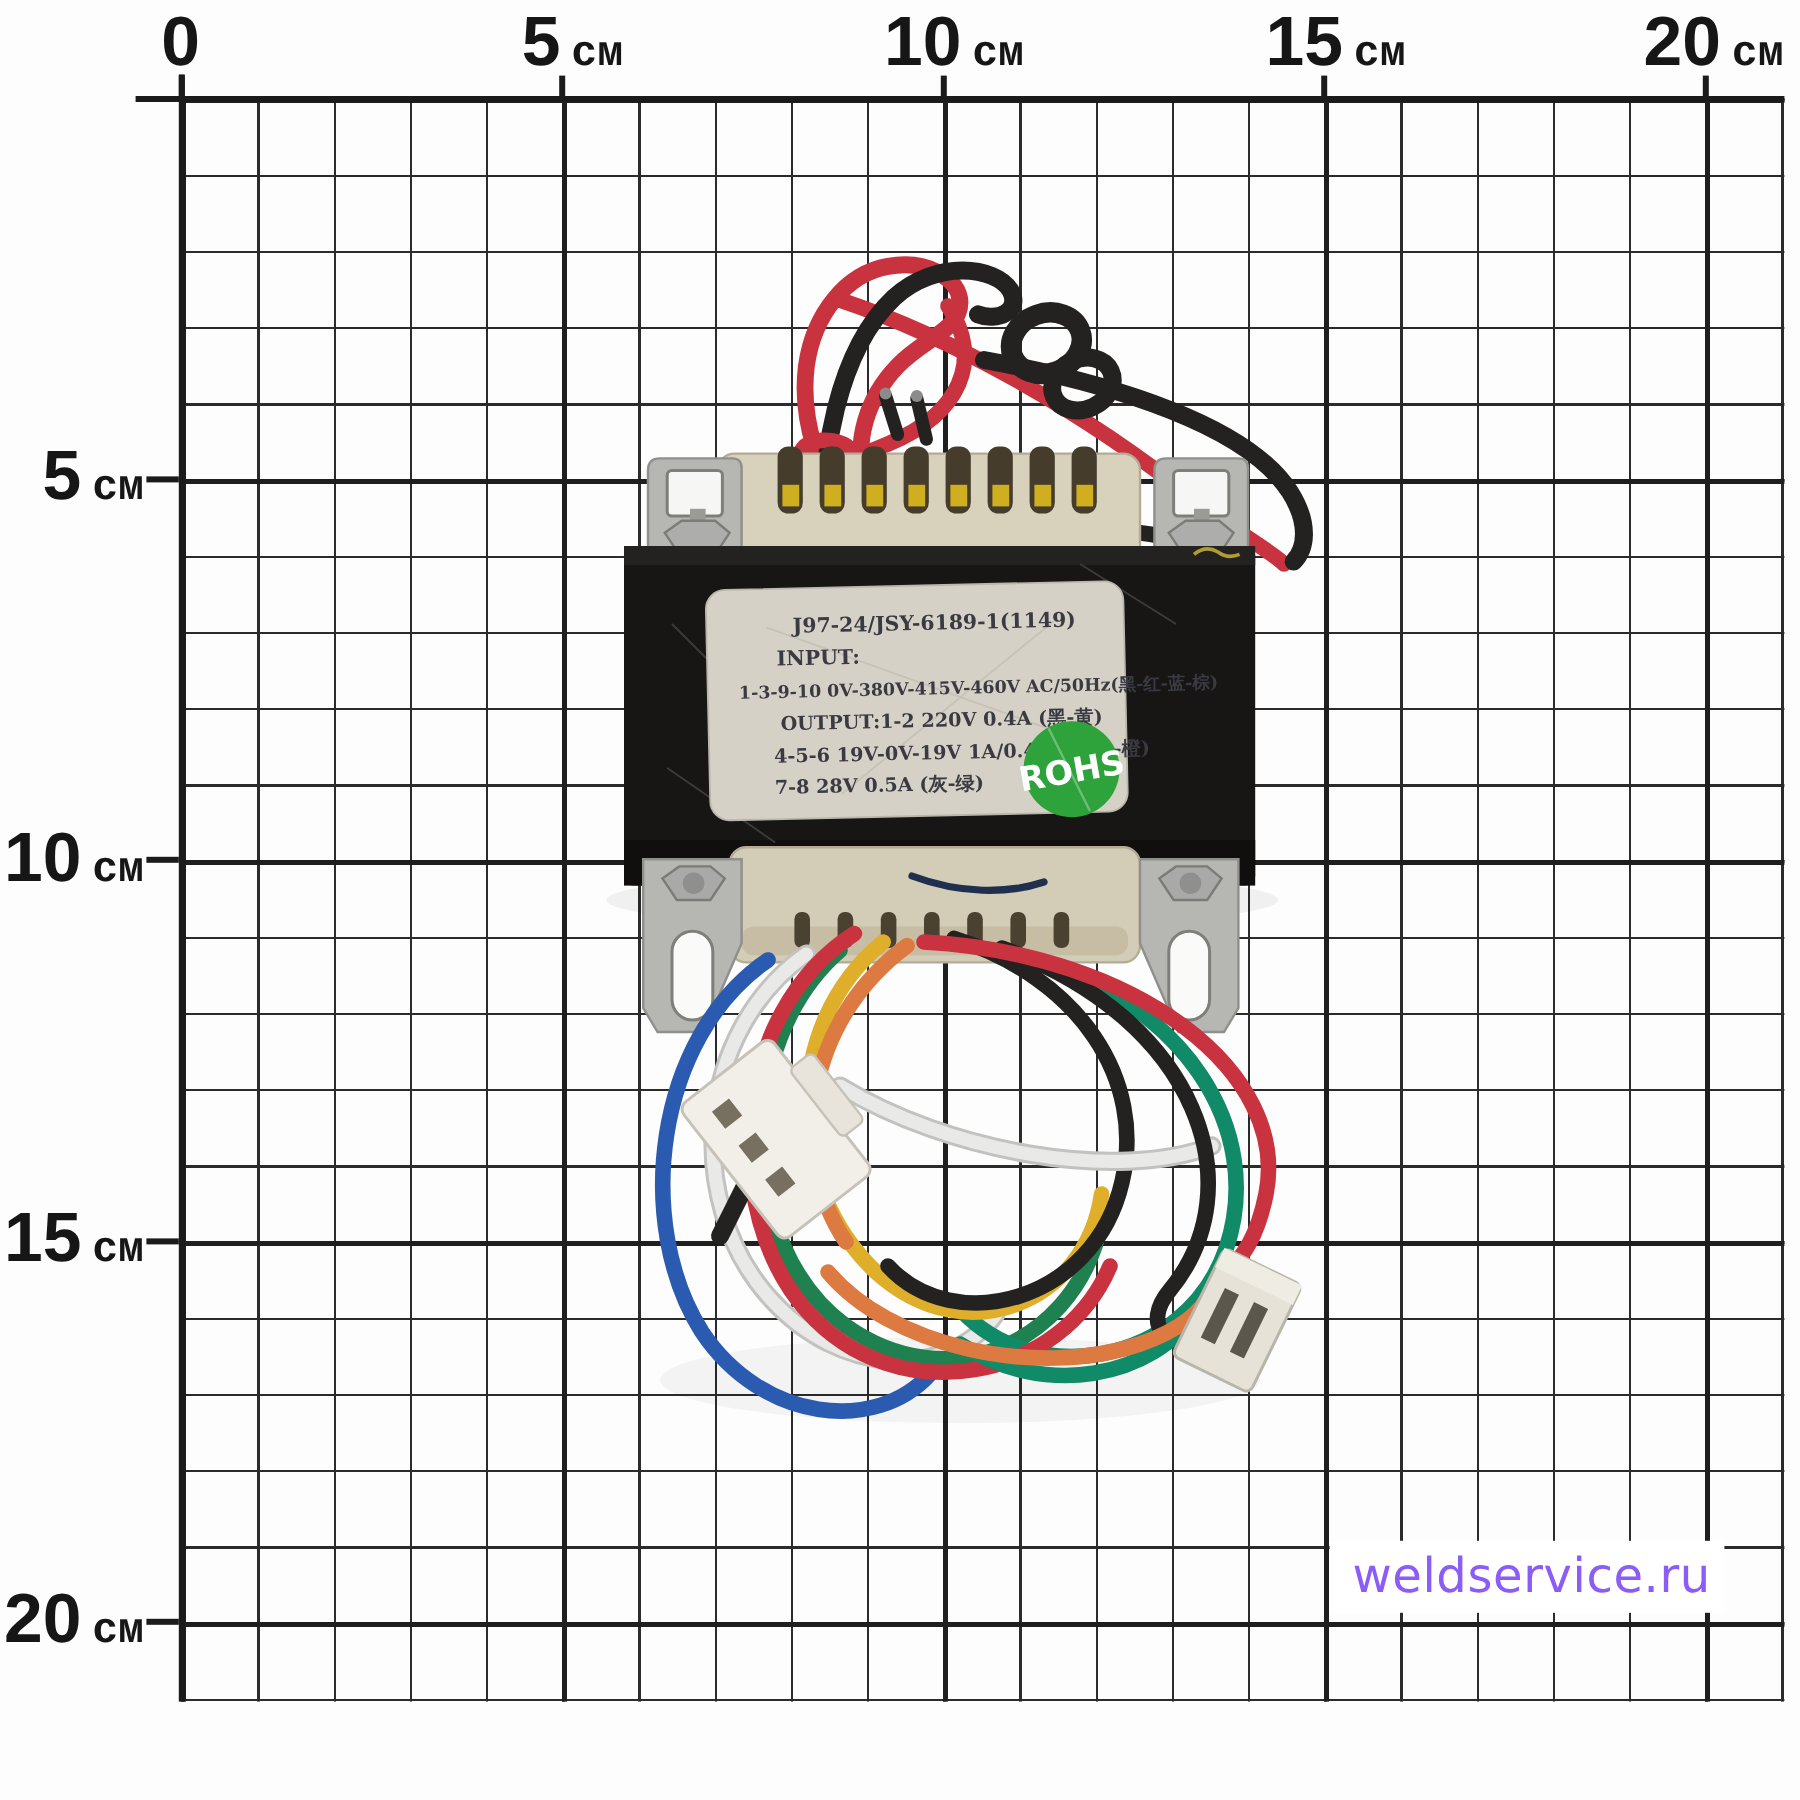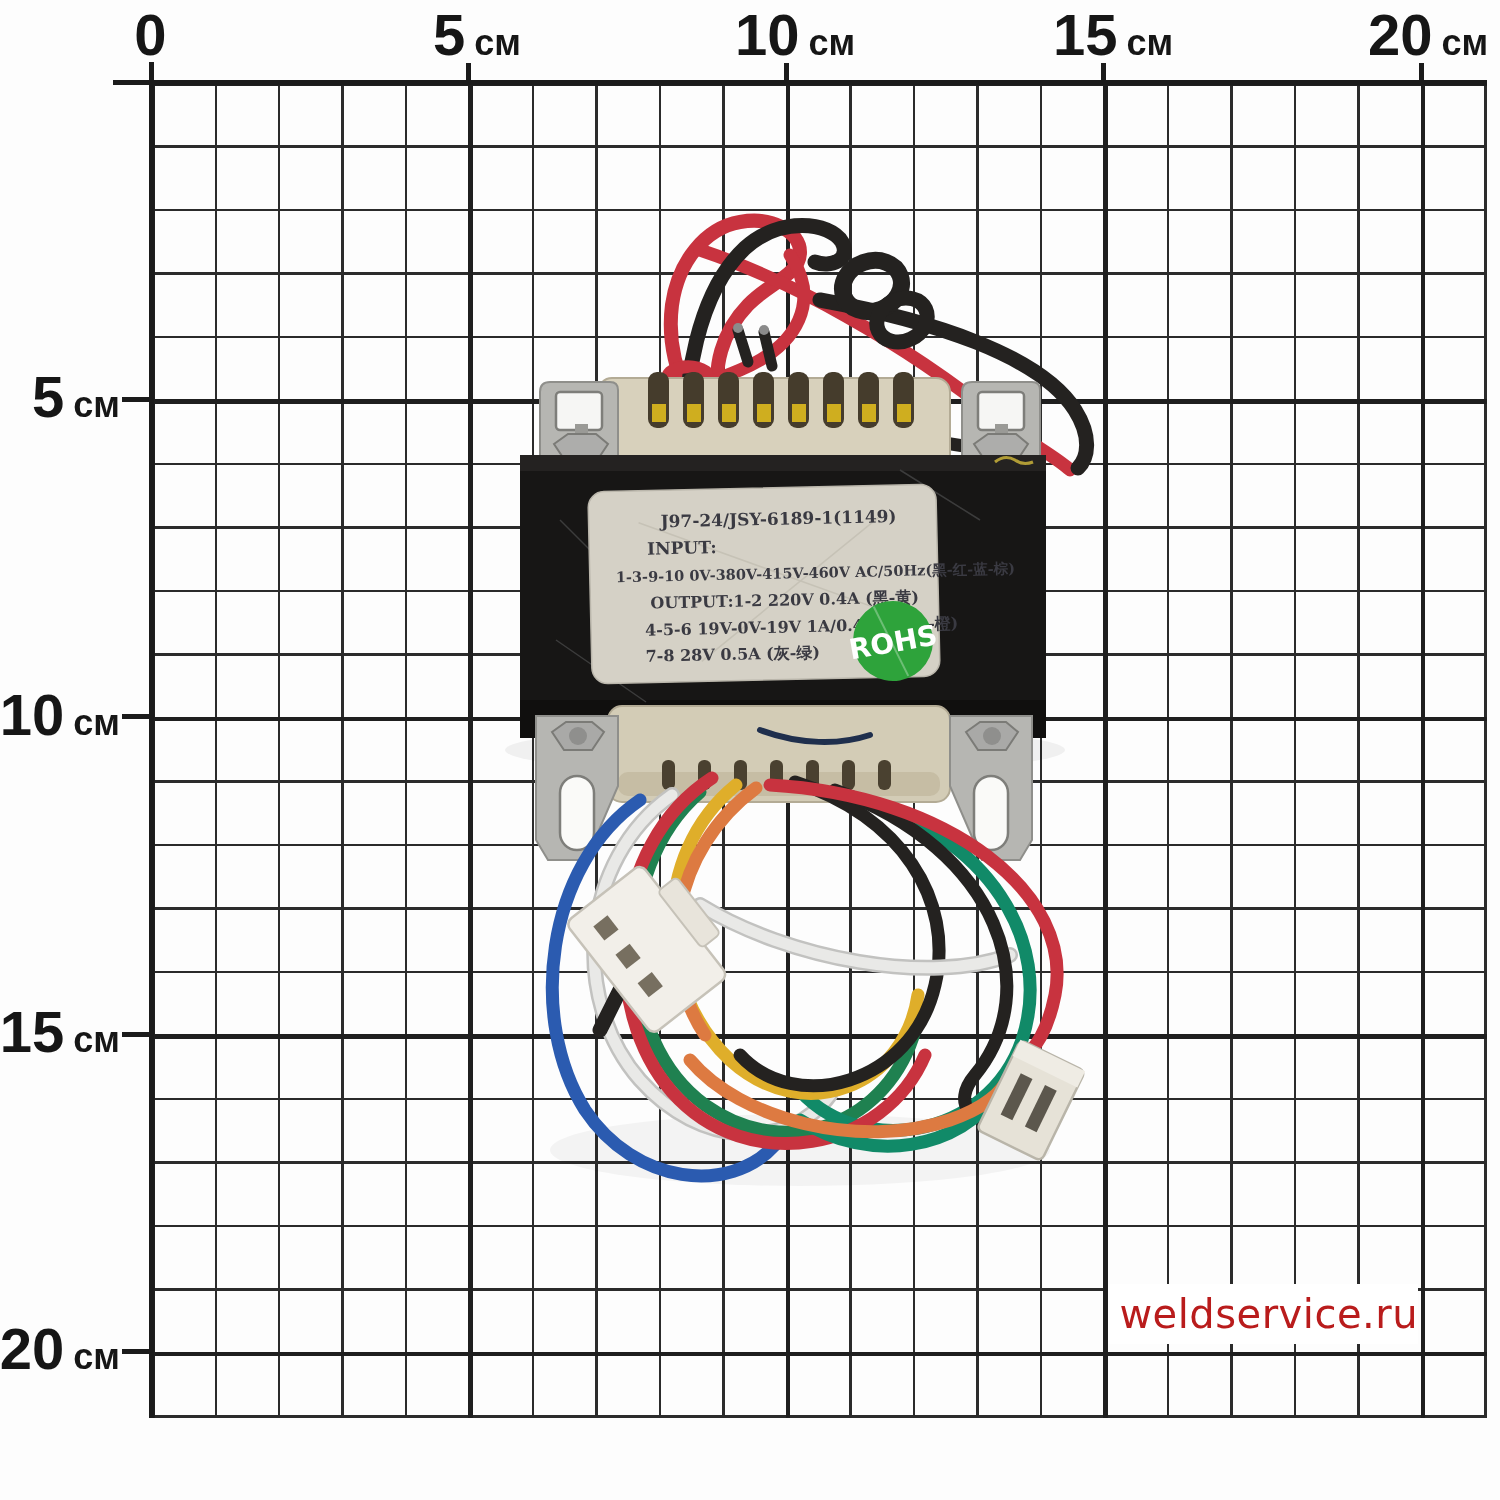--- a/index.html
+++ b/index.html
@@ -14,28 +14,28 @@
       repeating-linear-gradient(to bottom,#2b2b2b 0 2px,transparent 2px 63.5px);
   }
   .ruler-line{position:absolute;background:#1b1b1b;}
   .ruler-line.top{left:113px;top:80px;width:1374px;height:5px;}
   .ruler-line.left{left:149px;top:62px;width:5px;height:1356px;}
   .tick-top{position:absolute;width:5px;height:18px;top:63px;background:#1b1b1b;}
   .tick-left{position:absolute;width:27px;height:5px;left:122px;background:#1b1b1b;}
   .rlabel{position:absolute;display:flex;align-items:baseline;gap:9px;color:#161616;
           font-weight:600;white-space:nowrap;}
   .rlabel .num{font-size:58px;line-height:1;}
-  .rlabel .unit{font-size:36px;line-height:1;}
+  .rlabel .unit{font-size:36px;line-height:1;font-family:Liberation Mono, monospace;}
   .rlabel.toplbl{top:6px;transform:translateX(-50%);}
   .rlabel.leftlbl{left:8px;width:112px;justify-content:flex-end;}
   
   .watermark{position:absolute;left:1108px;top:1284px;width:310px;height:60px;background:#ffffff;
-             display:flex;align-items:center;justify-content:flex-end;
-             font-size:40px;font-weight:500;color:#b91c1c;letter-spacing:.5px;
-             font-family:"DejaVu Sans",sans-serif;}
+             display:flex;align-items:center;justify-content:flex-start;
+             font-size:40px;font-weight:500;color:#8b5cf6;letter-spacing:.5px;
+             font-family:"DejaVu Sans",sans-serif;padding-left:19px;}
   
   svg.device{position:absolute;left:0;top:0;width:1500px;height:1500px;}
   .lbltxt{font-family:"DejaVu Serif",serif;font-weight:bold;fill:#3a3a42;}
   .rohstxt{font-family:"DejaVu Sans",sans-serif;font-weight:bold;fill:#ffffff;}
 </style>
 </head>
 <body>
 
 <div class="stage">
 

